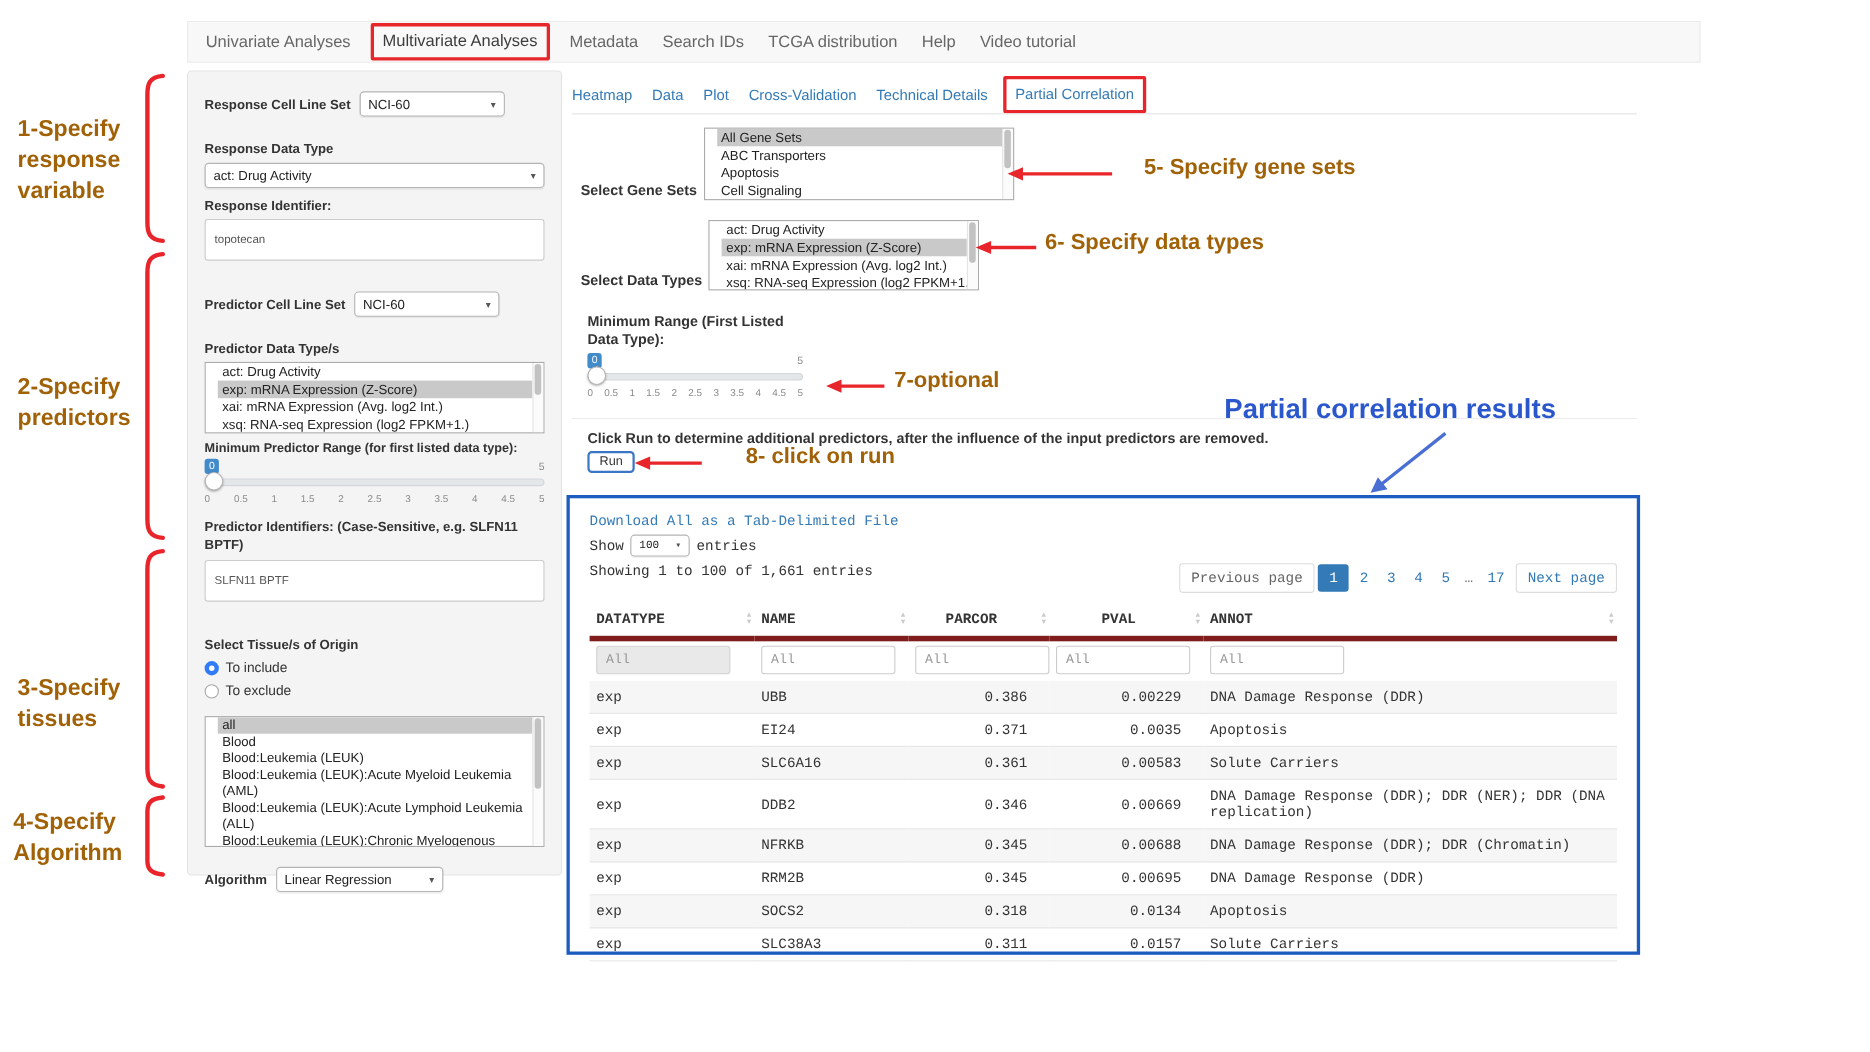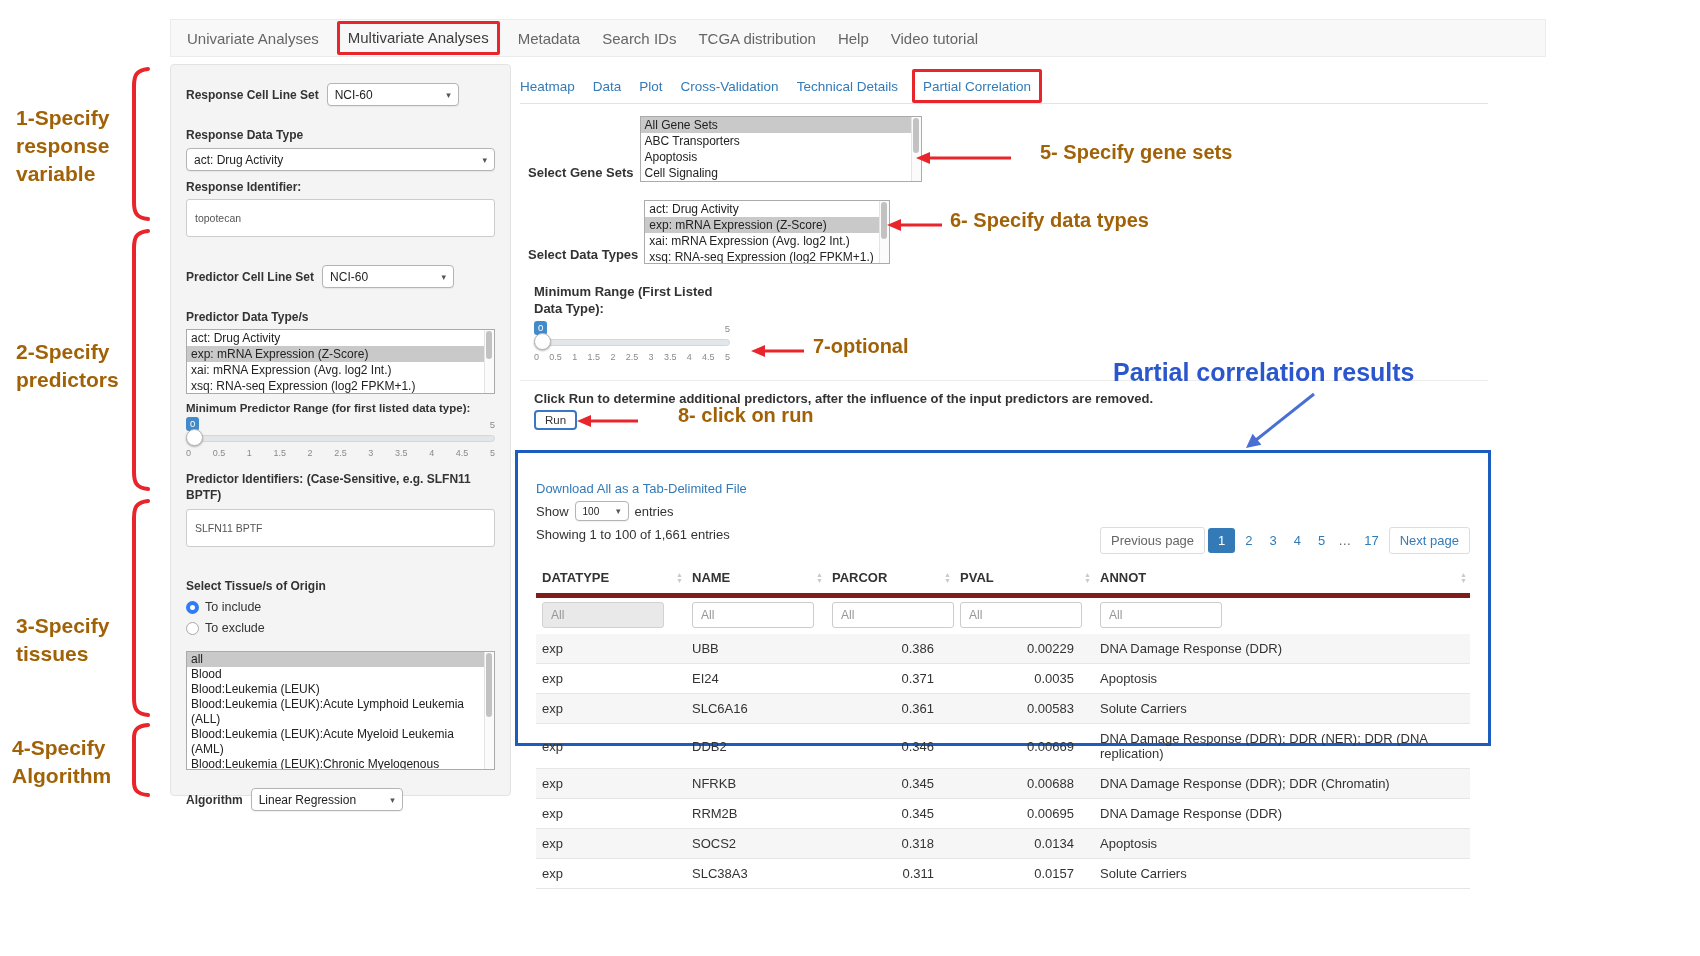--- a/index.html
+++ b/index.html
@@ -17,21 +17,21 @@
 
   
   .sidebar { left:170px; top:64px; width:341px; height:732px; background:#f4f4f4; border:1px solid #e3e3e3; border-radius:4px; padding:16px 15px; }
   .blab { font-weight:bold; font-size:12px; color:#333; }
   .row { display:flex; align-items:center; gap:8px; }
   .sel { background:#fff; border:1px solid #b4b4b4; border-radius:4px; height:23px; display:flex; align-items:center; justify-content:space-between; padding:0 7px; font-size:12px; color:#222; box-shadow:0 1px 1px rgba(0,0,0,.06); }
   .caret { color:#555; font-size:9px; margin-left:6px; }
   .inputbox { height:32px; background:#fff; border:1px solid #ccc; border-radius:3px; display:flex; align-items:center; padding:18px 8px; font-size:10.5px; color:#555; }
 
   .msel { background:#fff; border:1px solid #ababab; position:relative; overflow:hidden; padding-right:10px; }
-  .opt { font-size:12px; line-height:16px; padding:0 4px; color:#222; white-space:nowrap; overflow:hidden; }
+  .opt { font-size:12px; line-height:16px; padding:0 4px; color:#222; white-space:nowrap; overflow:hidden;margin-left:11px; }
   .opt.wrap { white-space:normal; line-height:15px; }
   .opt.selected { background:#c9c9c9; }
   .vscroll { position:absolute; top:0; right:0; bottom:0; width:10px; background:#fbfbfb; border-left:1px solid #e4e4e4; }
   .vthumb { position:absolute; top:1px; left:1px; width:6px; height:45%; background:#c2c2c2; border-radius:3px; }
 
   .slider { position:relative; height:44px; }
   .sbadge { position:absolute; left:0; top:0; background:#428bca; color:#fff; font-size:9.5px; padding:0 4px; border-radius:3px; line-height:14px; }
   .smax { position:absolute; right:0; top:2px; font-size:9.5px; color:#8a8a8a; }
   .strack { position:absolute; left:0; right:0; top:18px; height:7px; background:#e4e7ea; border:1px solid #d4d7da; border-radius:4px; }
   .shandle { position:absolute; left:0; top:12px; width:17px; height:17px; background:#fff; border:1px solid #b5b5b5; border-radius:50%; box-shadow:0 1px 2px rgba(0,0,0,.3); }
@@ -48,35 +48,35 @@
   .blab2 { font-weight:bold; font-size:13px; color:#333; }
 
   .fieldrow { display:flex; align-items:flex-end; gap:6px; }
   .runbtn { border:2px solid #3a76c4; border-radius:4px; background:#fff; padding:2px 9px; font-size:11.5px; color:#333; display:inline-block; }
 
   
   .ann-red { color:#a16207; font-weight:bold; white-space:pre-line; }
   .ann-blue { color:#2a57cc; font-weight:bold; }
 
   
-  .resultsbox { left:515px; top:450px; width:976px; height:296px; border:3px solid #1d5cbf; background:#fff; padding:28px 18px; }
+  .resultsbox { left:515px; top:450px; width:976px; height:418px; border:3px solid #1d5cbf; background:#fff; padding:13px 18px;font-family:Liberation Mono, monospace; }
   .dlink { font-size:13px; color:#337ab7; }
   .showrow { display:flex; align-items:center; gap:6px; margin-top:5px; font-size:13px; color:#333; }
   .inforow { display:flex; justify-content:space-between; align-items:center; margin-top:6px; }
   .showing { font-size:13px; color:#333; align-self:flex-start; }
   .pagin { display:flex; align-items:center; gap:3px; font-size:13px; }
   .pbtn { border:1px solid #ddd; border-radius:3px; padding:5px 10px; color:#666; background:#fff; white-space:nowrap; }
   .pbtn.blue { color:#337ab7; }
   .pnum { color:#337ab7; padding:5px 7px; }
   .pnum.active { background:#337ab7; color:#fff; border-radius:3px; padding:5px 10px; }
   .pellipsis { color:#666; padding:5px 3px; }
 
   .rtable { width:100%; border-collapse:collapse; margin-top:8px; font-size:13px; color:#333; table-layout:fixed; }
   .rtable th { text-align:left; font-weight:bold; padding:8px 20px 8px 6px; position:relative; border-bottom:5px solid #7f1d1d; font-size:13px; }
-  .rtable th.num { text-align:left; }
+  .rtable th.num { text-align:center; }
   .sorticon { position:absolute; right:3px; top:50%; transform:translateY(-50%); display:inline-flex; flex-direction:column; color:#cbcbcb; font-size:7px; line-height:6px; }
   .rtable td { padding:7px 6px; border-bottom:1px solid #e6e6e6; vertical-align:middle; }
   .rtable td.num { text-align:right; padding-right:20px; }
   .rtable tr.stripe td { background:#f6f6f6; }
   .rtable thead td { border-bottom:none; padding:4px 6px 6px 6px; }
   .filterbox { height:26px; border:1px solid #ccc; border-radius:3px; width:122px; display:flex; align-items:center; padding:0 8px; font-size:12px; color:#979797; background:#fff; }
   .filterbox.gray { background:#e9e9e9; border-color:#d2d2d2; }
   td.num .filterbox { margin-left:auto; }
 </style>
 </head>
@@ -194,22 +194,22 @@
     </div>
     <div class="radio">
       <span class="rdot"></span>
       <span>To exclude</span>
     </div>
 
     <div class="msel" style="height:119px; margin-top:16px;">
       <div class="opt wrap selected">all</div>
       <div class="opt wrap">Blood</div>
       <div class="opt wrap">Blood:Leukemia (LEUK)</div>
+      <div class="opt wrap">Blood:Leukemia (LEUK):Acute Myeloid Leukemia (AML)</div>
       <div class="opt wrap">Blood:Leukemia (LEUK):Acute Lymphoid Leukemia (ALL)</div>
-      <div class="opt wrap">Blood:Leukemia (LEUK):Acute Myeloid Leukemia (AML)</div>
       <div class="opt wrap">Blood:Leukemia (LEUK):Chronic Myelogenous Leukemia (CML)</div>
       <div class="vscroll">
           <div class="vthumb" style="height:55%;"></div>
         </div>
     </div>
 
     <div class="row" style="margin-top:18px;">
       <span class="blab">Algorithm</span>
       <div class="sel" style="width:152px;">
         <span>Linear Regression</span>

